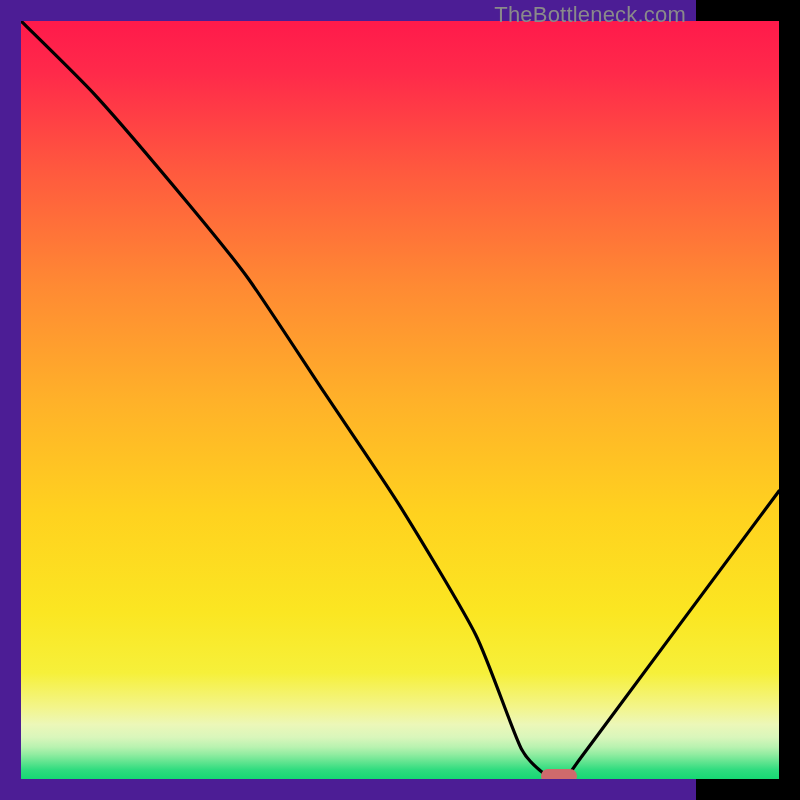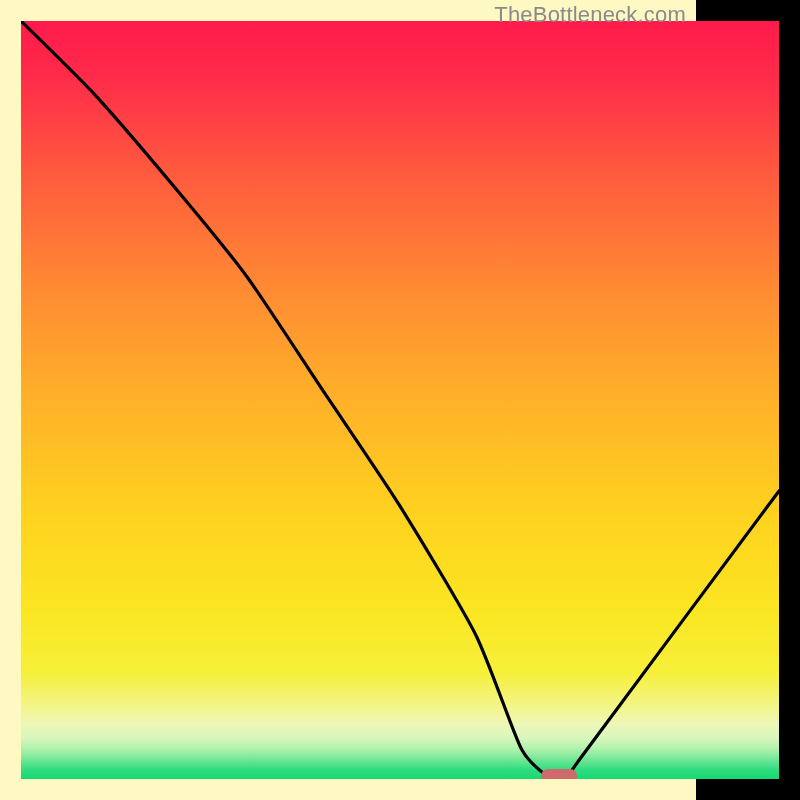--- a/index.html
+++ b/index.html
@@ -9,21 +9,21 @@
     height: 800px;
     background: #000;
     overflow: hidden;
   }
   .frame {
     position: absolute;
     left: 0;
     top: 0;
     width: 696px;
     height: 800px;
-    background: #fef9c3;
+    background: #4c1d95;
   }
   .plot-area {
     position: absolute;
     left: 21px;
     top: 21px;
     width: 758px;
     height: 758px;
     overflow: hidden;
   }
   .gradient {

